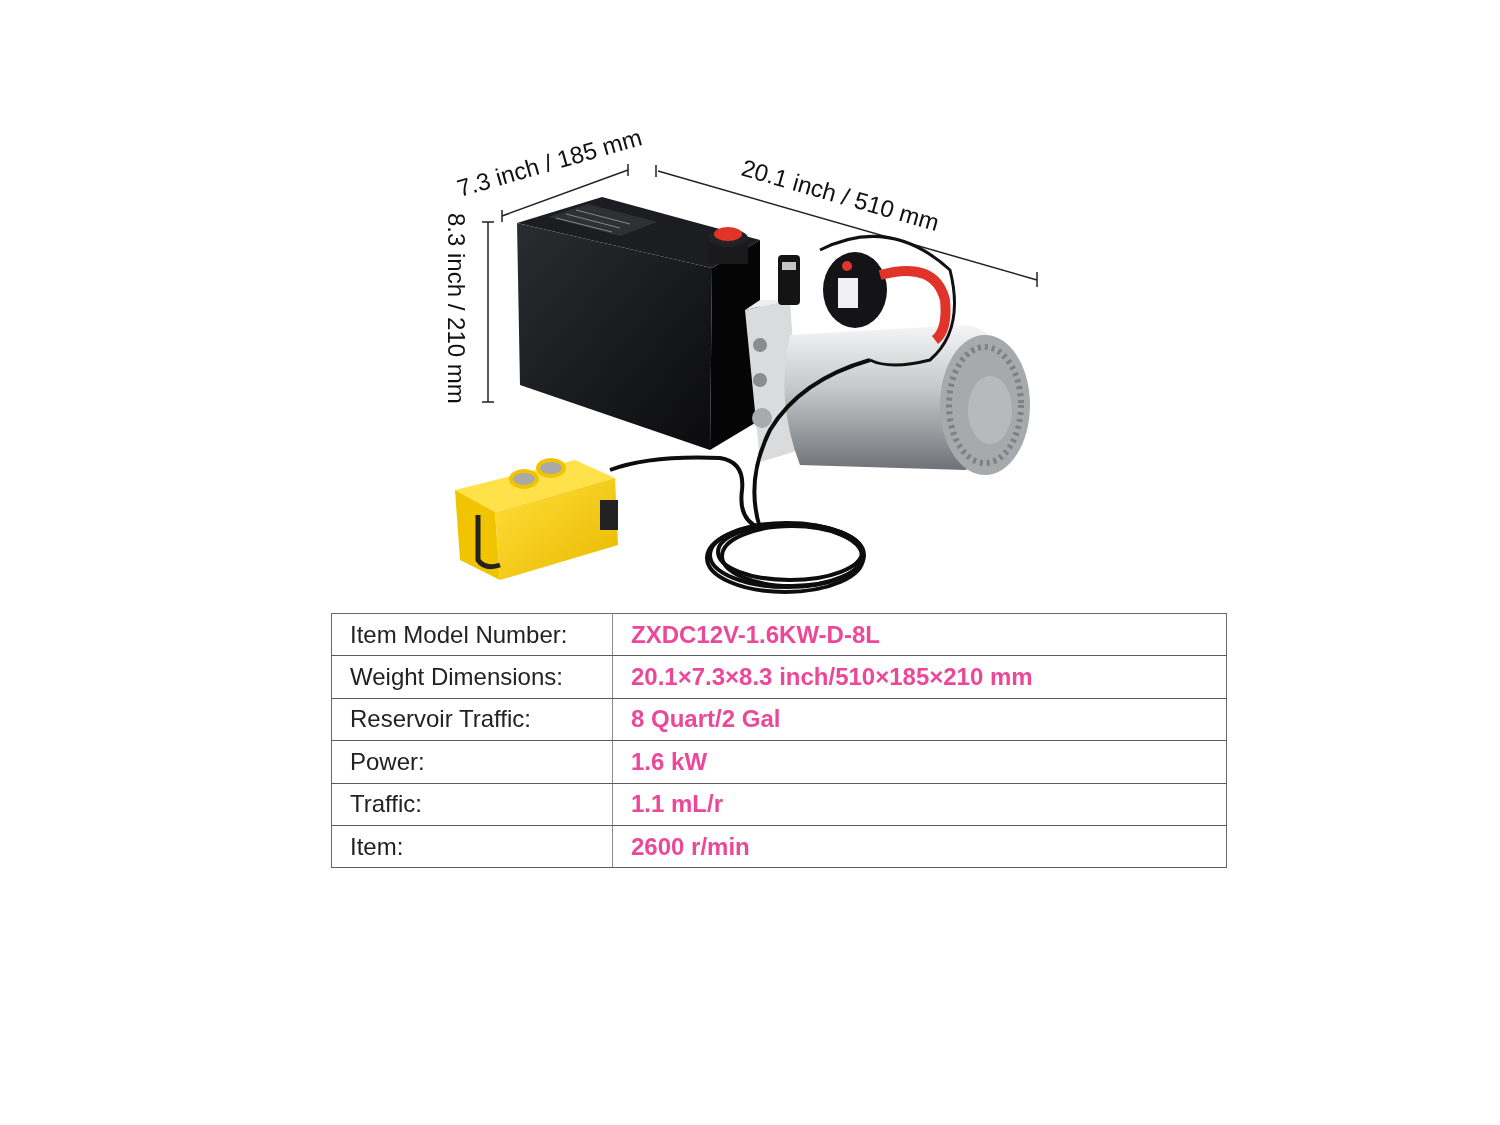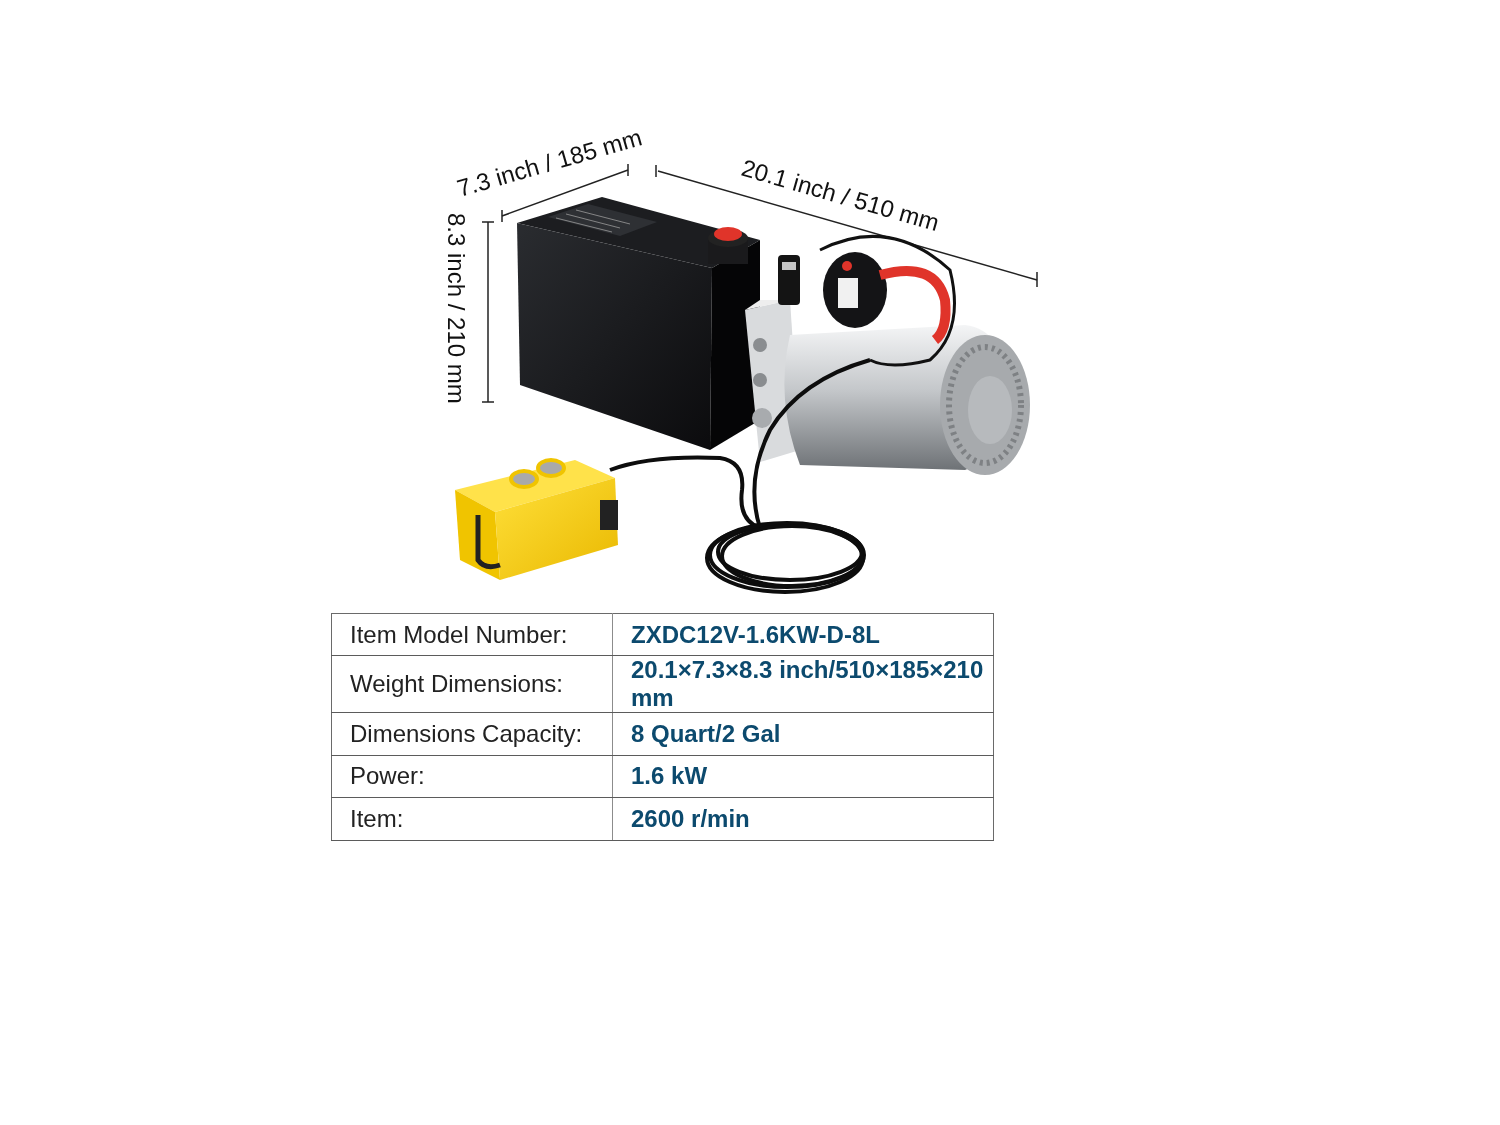--- a/index.html
+++ b/index.html
@@ -3,26 +3,26 @@
   <meta charset="utf-8">
   <style>
     html, body { margin: 0; padding: 0; background: #ffffff; }
     body { width: 1500px; height: 1125px; position: relative; overflow: hidden;
            font-family: "Liberation Sans", sans-serif; color: #111; }
 
     .product-figure { position: absolute; left: 430px; top: 110px; width: 640px; height: 500px; }
     .product-figure svg { width: 100%; height: 100%; display: block; }
     .dim-label { font-family: "Liberation Sans", sans-serif; font-size: 24px; fill: #111; }
 
-    .spec-table { position: absolute; left: 331px; top: 613px; width: 663px;
+    .spec-table { position: absolute; left: 331px; top: 613px; width: 896px;
                   border-collapse: collapse; border: 1.5px solid #6a6a6a; }
     .spec-table td { height: 41.4px; padding: 0 0 0 18px; font-size: 24px; vertical-align: middle;
                      border-bottom: 1.5px solid #5b5b5b; }
     .spec-table td.label { width: 262px; color: #222; border-right: 1.5px solid #8c8c8c; font-weight: normal; }
-    .spec-table td.value { font-weight: bold; color: #0c4a6e; }
+    .spec-table td.value { font-weight: bold; color: #ec4899; }
     .spec-table tr:last-child td { border-bottom: 1.5px solid #5b5b5b; }
   </style>
 </head>
 <body>
 
 <div class="product-figure">
   <svg viewBox="430 110 640 500" xmlns="http://www.w3.org/2000/svg">
     <defs>
       <linearGradient id="tankFront" x1="0" y1="0" x2="1" y2="1">
         <stop offset="0" stop-color="#2a2c30"></stop>
@@ -126,25 +126,29 @@
   <tbody>
     <tr>
       <td class="label">Item Model Number:</td>
       <td class="value">ZXDC12V-1.6KW-D-8L</td>
     </tr>
     <tr>
       <td class="label">Weight Dimensions:</td>
       <td class="value">20.1×7.3×8.3 inch/510×185×210 mm</td>
     </tr>
     <tr>
-      <td class="label">Dimensions Capacity:</td>
+      <td class="label">Reservoir Traffic:</td>
       <td class="value">8 Quart/2 Gal</td>
     </tr>
     <tr>
       <td class="label">Power:</td>
       <td class="value">1.6 kW</td>
+    </tr>
+    <tr>
+      <td class="label">Traffic:</td>
+      <td class="value">1.1 mL/r</td>
     </tr>
     <tr>
       <td class="label">Item:</td>
       <td class="value">2600 r/min</td>
     </tr>
   </tbody>
 </table>
 
 </body></html>

